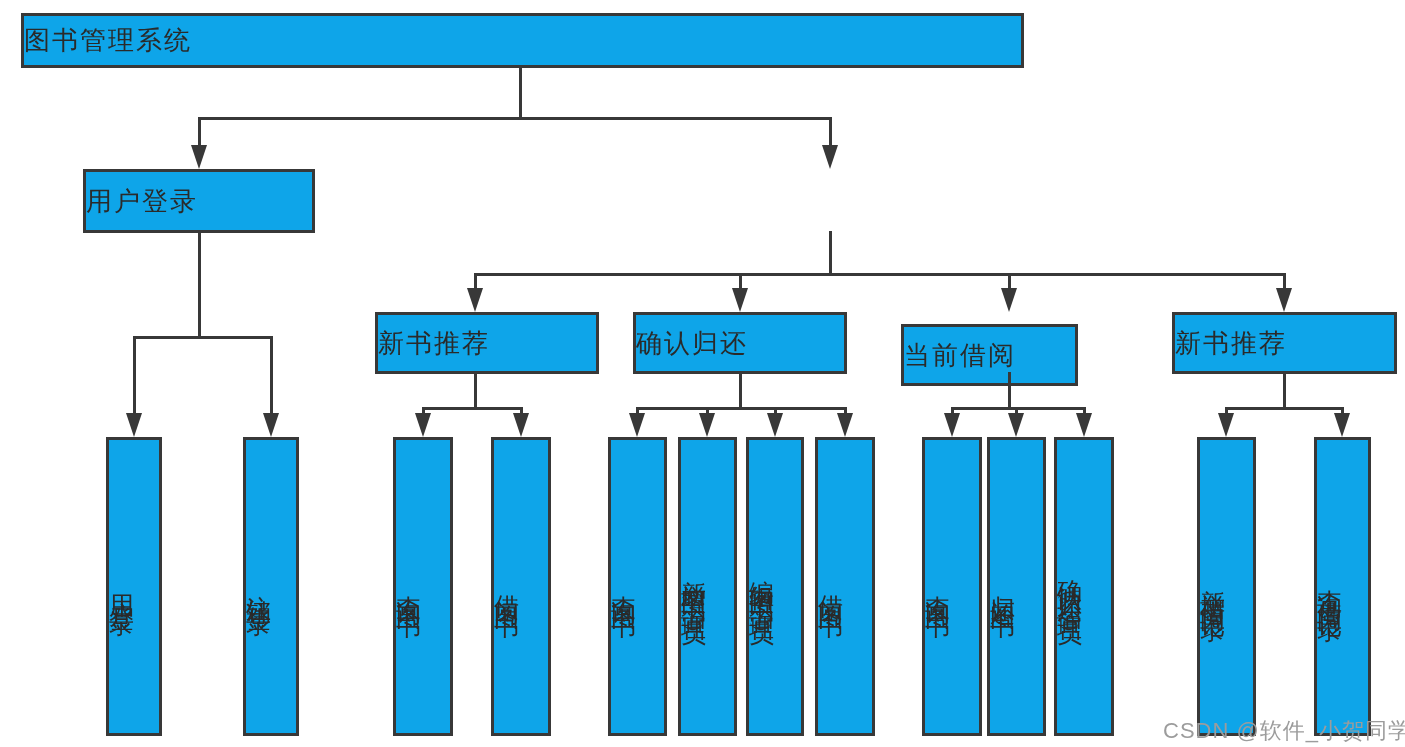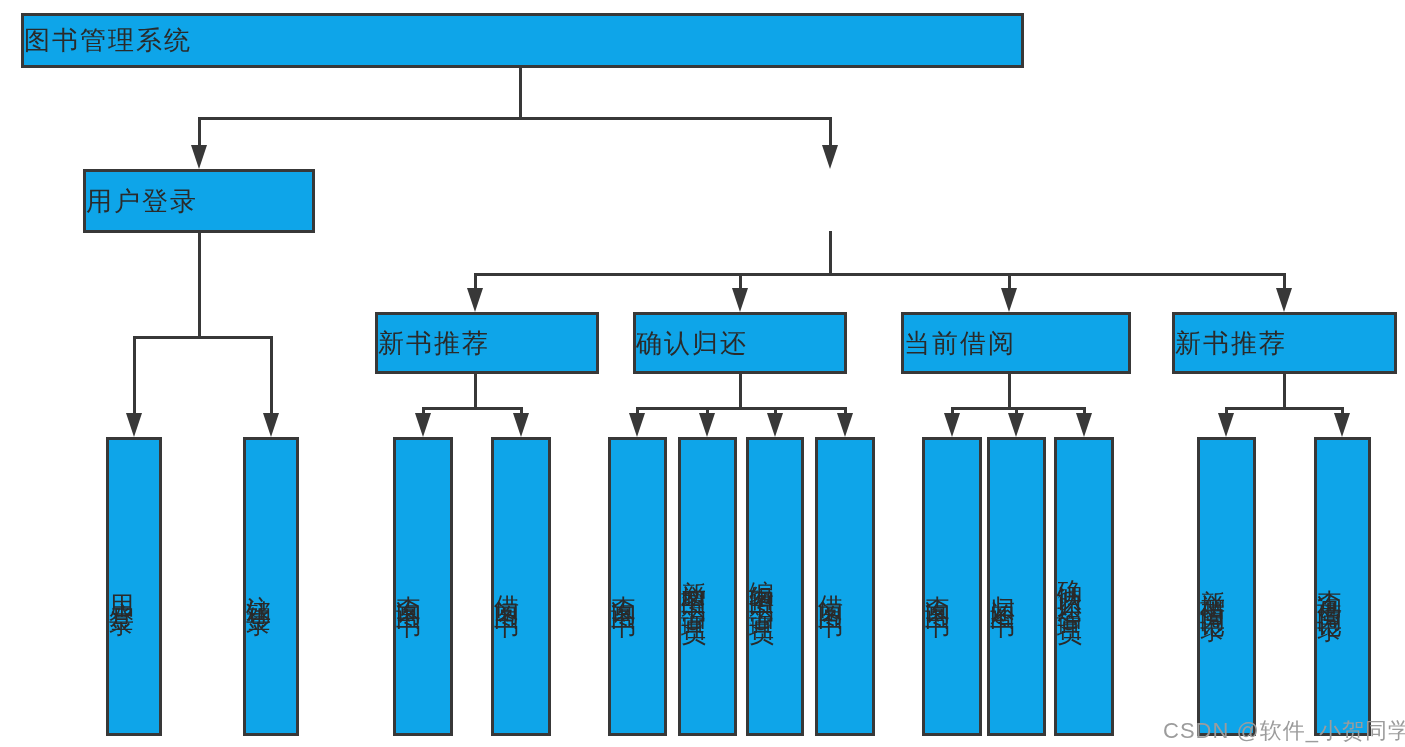--- a/index.html
+++ b/index.html
@@ -51,21 +51,21 @@
 
 
   <div class="node" style="left:375px;top:312px;width:224px;height:62px">
     <span class="nlabel">新书推荐</span>
   </div>
 
   <div class="node" style="left:633px;top:312px;width:214px;height:62px">
     <span class="nlabel">确认归还</span>
   </div>
 
-  <div class="node" style="left:901px;top:312px;width:230px;height:62px">
+  <div class="node" style="left:901px;top:324px;width:177px;height:62px">
     <span class="nlabel">当前借阅</span>
   </div>
 
   <div class="node" style="left:1172px;top:312px;width:225px;height:62px">
     <span class="nlabel">新书推荐</span>
   </div>
 
   <div class="node leaf" style="left:106px;top:437px;width:56px;height:299px">
     <span class="nlabel">用户登录</span>
   </div>

